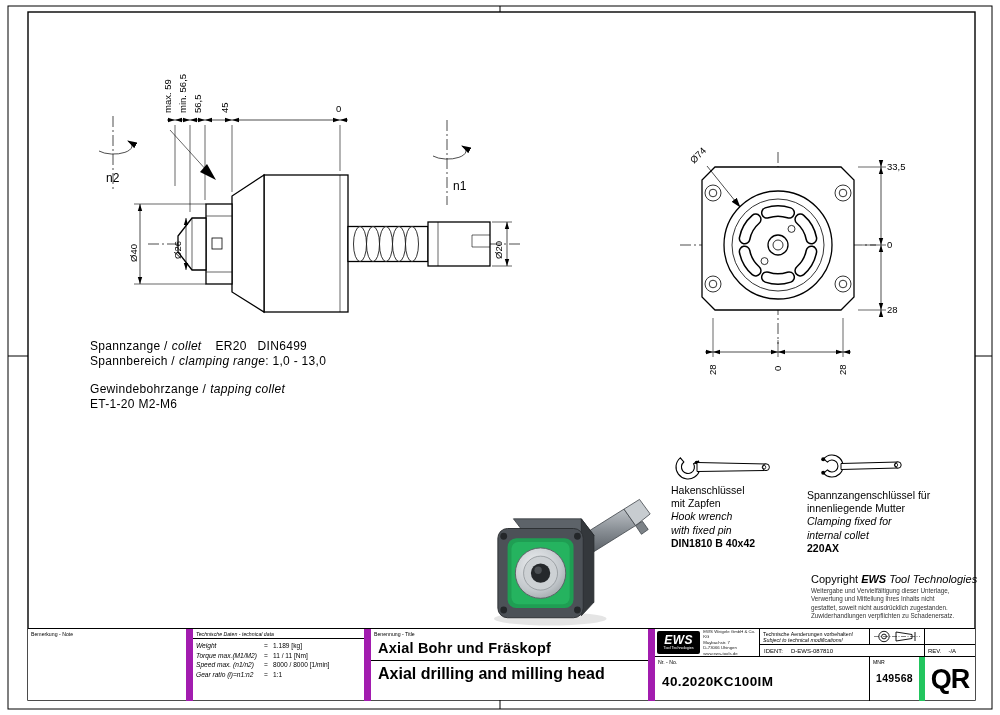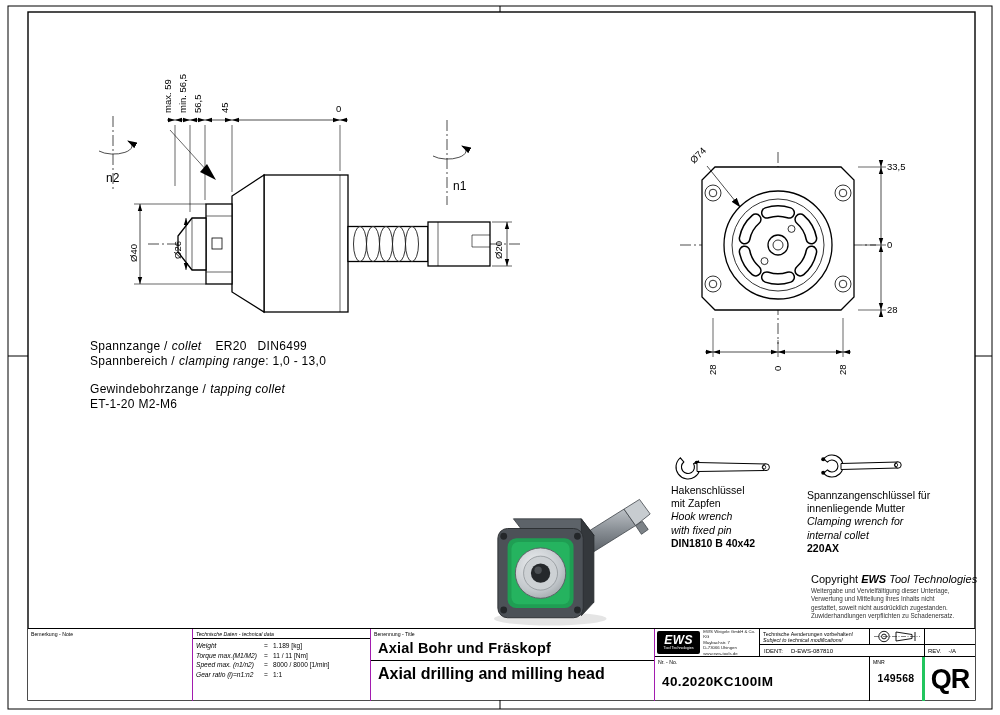--- a/index.html
+++ b/index.html
@@ -33,21 +33,21 @@
   .wrench-text .spec { font-weight:bold; }
 
   .copyright { width:170px; }
   .cp-title { font-size:11px; }
   .cp-title .b { font-weight:bold; font-style:italic; }
   .cp-title .i { font-style:italic; }
   .cp-small { font-size:6.3px; line-height:8.3px; color:#333; margin-top:2px; }
 
   
   .tb { position:absolute; left:28px; top:628px; width:947px; height:72px; border-top:1.4px solid #000; background:#fff; }
-  .tb-cell { position:absolute; top:0; height:72px; border-right:1px solid #a21caf; }
+  .tb-cell { position:absolute; top:0; height:72px; border-right:7px solid #a21caf; }
   .tb-header { font-size:5.2px; padding:1.5px 3px 0 3px; white-space:nowrap; }
   .note-cell { left:0; width:165px; }
   .tech-cell { left:165px; width:178px; }
   .tech-cell .tb-header { border-bottom:0.7px solid #000; padding-bottom:1.5px; font-style:italic; }
   .tech-rows { padding:2px 0 0 3px; }
   .tech-row { font-size:6.6px; line-height:9.6px; white-space:nowrap; }
   .tech-row .tl { display:inline-block; width:68px; font-style:italic; }
   .tech-row .te { display:inline-block; width:9px; }
   .title-cell { left:343px; width:284px; }
   .title-de { font-size:14.5px; font-weight:bold; padding:3px 0 0 7px; letter-spacing:0.2px; }
@@ -61,21 +61,21 @@
   .ews-addr { font-size:4.3px; line-height:5.5px; padding-left:3px; color:#222; }
   .changes-cell { position:absolute; left:105px; top:0; width:110px; height:16px; border-right:1px solid #000; border-bottom:1px solid #000; padding:1.5px 0 0 3px; }
   .ch-de { font-size:5.3px; line-height:6.6px; white-space:nowrap; }
   .ch-en { font-size:5.3px; line-height:6.6px; font-style:italic; white-space:nowrap; }
   .proj-cell { position:absolute; left:215px; top:0; width:55px; height:16px; border-right:1px solid #000; border-bottom:1px solid #000; display:flex; align-items:center; justify-content:center; }
   .topright-cell { position:absolute; left:270px; top:0; width:50px; height:16px; border-bottom:1px solid #000; }
   .ident-cell { position:absolute; left:105px; top:16px; width:165px; height:12px; border-right:1px solid #000; border-bottom:1px solid #000; font-size:6px; display:flex; align-items:center; gap:8px; padding-left:4px; }
   .rev-cell { position:absolute; left:270px; top:16px; width:50px; height:12px; border-bottom:1px solid #000; font-size:6px; display:flex; align-items:center; gap:7px; padding-left:3px; }
   .nr-cell { position:absolute; left:0; top:28px; width:215px; height:44px; border-right:1px solid #000; }
   .nr-value { font-size:13.5px; font-weight:bold; letter-spacing:0.4px; margin:9px 0 9px 7px; }
-  .mnr-cell { position:absolute; left:215px; top:28px; width:55px; height:44px; border-right:3px solid #22c55e; }
+  .mnr-cell { position:absolute; left:215px; top:28px; width:55px; height:44px; border-right:6px solid #22c55e; }
   .mnr-value { font-size:10.5px; font-weight:bold; text-align:center; margin-top:7px; letter-spacing:0.3px; }
   .qr-cell { position:absolute; left:270px; top:28px; width:50px; height:44px; display:flex; align-items:center; justify-content:center; font-size:27px; font-weight:bold; letter-spacing:-1px; }
 </style>
 </head>
 <body>
 
 <div class="page">
 
   <svg class="abs" style="left:0;top:0" width="1000" height="715" viewBox="0 0 1000 715">
     <defs>
@@ -283,21 +283,21 @@
     <div>Hakenschlüssel</div>
     <div>mit Zapfen</div>
     <div class="it">Hook wrench</div>
     <div class="it">with fixed pin</div>
     <div class="spec">DIN1810 B 40x42</div>
   </div>
 
   <div class="abs wrench-text" style="left:807px; top:489px;">
     <div>Spannzangenschlüssel für</div>
     <div>innenliegende Mutter</div>
-    <div class="it">Clamping wrench for</div>
+    <div class="it">Clamping fixed for</div>
     <div class="it">internal collet</div>
     <div class="spec">220AX</div>
   </div>
 
   <div class="abs copyright" style="left:811px; top:573px;">
     <div class="cp-title"><span>Copyright </span><span class="b">EWS</span><span class="i"> Tool Technologies</span></div>
     <div class="cp-small">
       <div>Weitergabe und Vervielfältigung dieser Unterlage,</div>
       <div>Verwertung und Mitteilung ihres Inhalts nicht</div>
       <div>gestattet, soweit nicht ausdrücklich zugestanden.</div>

